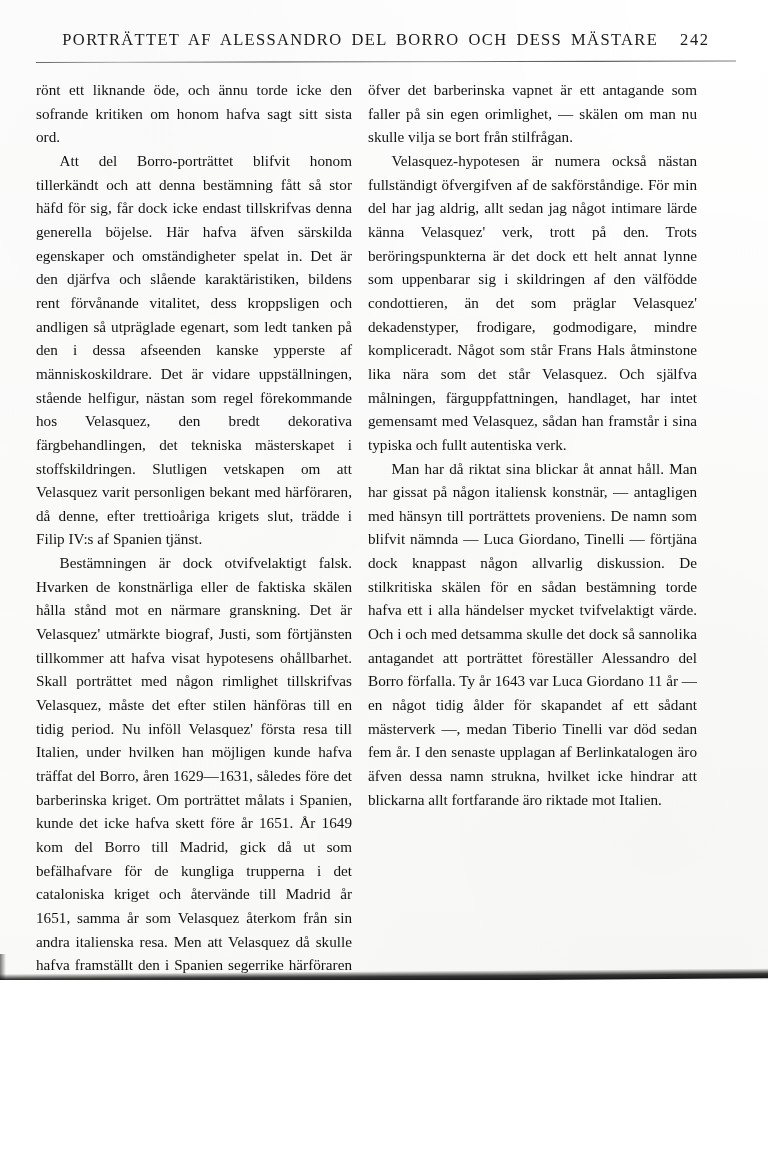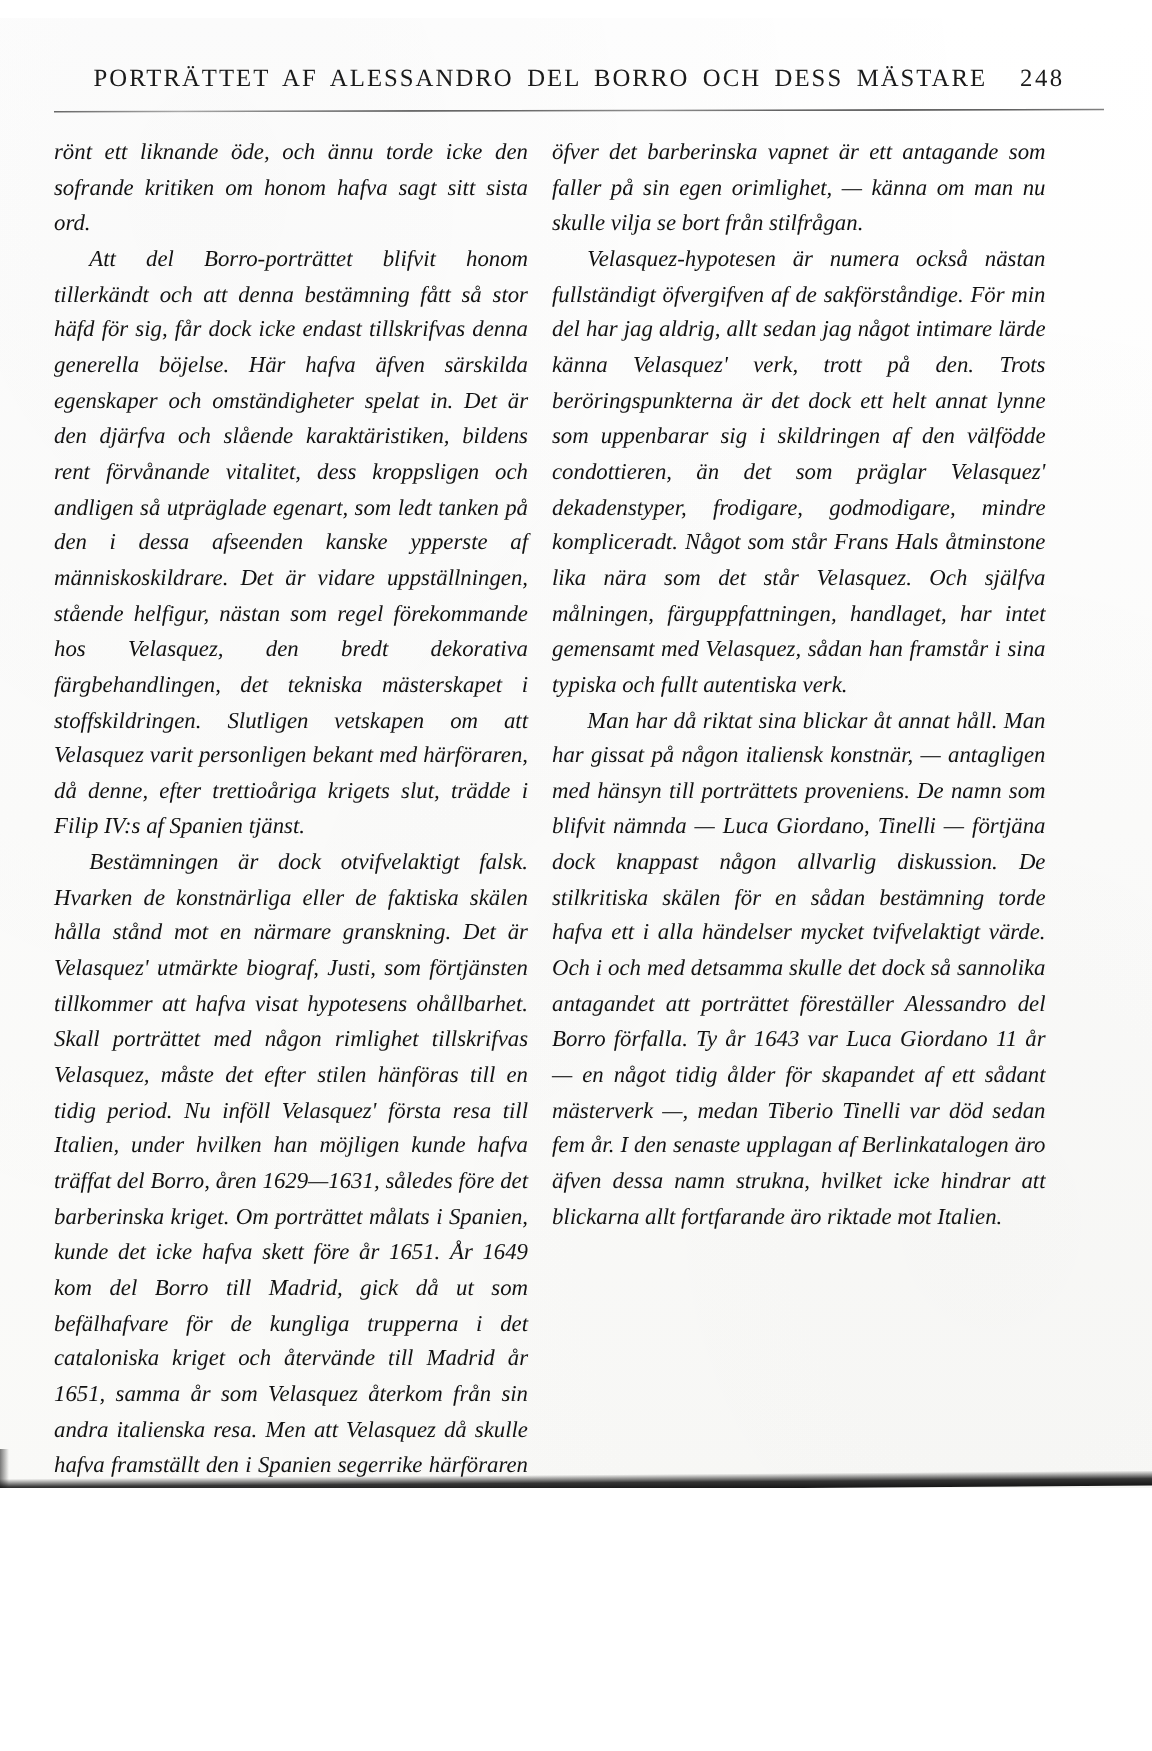--- a/index.html
+++ b/index.html
@@ -6,21 +6,21 @@
   html, body {
     margin: 0;
     padding: 0;
     background: #ffffff;
   }
 
   #page {
     position: relative;
     width: 768px;
     height: 980px;
-    margin: 12px auto;
+    margin: 0 auto;
     background: #e5e5e5;
     overflow: hidden;
     font-family: "Liberation Serif", "DejaVu Serif", serif;
     color: #121212;
     -webkit-font-smoothing: antialiased;
   }
 
   
   #paper-tone {
     position: absolute;
@@ -98,21 +98,20 @@
     text-align: justify;
     text-justify: inter-word;
     hyphens: none;
   }
 
   .column.right { width: 329px; }
 
   .para {
     margin: 0;
     text-indent: 0;
-    font-style: italic;
   }
 
   .para.indented { text-indent: 1.55em; }
 
   .para + .para { margin-top: 0; }
 
   
   .column { text-rendering: optimizeLegibility; }
 
   
@@ -141,36 +140,36 @@
 </head>
 <body>
 
 <div id="page">
 
   <div id="paper-tone"></div>
 
   <div id="header-block">
     <div id="running-head">
       <span id="running-title">PORTRÄTTET AF ALESSANDRO DEL BORRO OCH DESS MÄSTARE</span>
-      <span id="page-number">248</span>
+      <span id="page-number">242</span>
     </div>
   </div>
 
   <div id="header-rule"></div>
 
   <div id="body-columns">
 
     <div class="column left">
       <p class="para">rönt ett liknande öde, och ännu torde icke den sofrande kritiken om honom hafva sagt sitt sista ord.</p>
       <p class="para indented">Att del Borro-porträttet blifvit honom tillerkändt och att denna bestämning fått så stor häfd för sig, får dock icke endast tillskrifvas denna generella böjelse. Här hafva äfven särskilda egenskaper och omständigheter spelat in. Det är den djärfva och slående karaktäristiken, bildens rent förvånande vitalitet, dess kroppsligen och andligen så utpräglade egenart, som ledt tanken på den i dessa afseenden kanske ypperste af människoskildrare. Det är vidare uppställningen, stående helfigur, nästan som regel förekommande hos Velasquez, den bredt dekorativa färgbehandlingen, det tekniska mästerskapet i stoffskildringen. Slutligen vetskapen om att Velasquez varit personligen bekant med härföraren, då denne, efter trettioåriga krigets slut, trädde i Filip IV:s af Spanien tjänst.</p>
       <p class="para indented">Bestämningen är dock otvifvelaktigt falsk. Hvarken de konstnärliga eller de faktiska skälen hålla stånd mot en närmare granskning. Det är Velasquez' utmärkte biograf, Justi, som förtjänsten tillkommer att hafva visat hypotesens ohållbarhet. Skall porträttet med någon rimlighet tillskrifvas Velasquez, måste det efter stilen hänföras till en tidig period. Nu inföll Velasquez' första resa till Italien, under hvilken han möjligen kunde hafva träffat del Borro, åren 1629—1631, således före det barberinska kriget. Om porträttet målats i Spanien, kunde det icke hafva skett före år 1651. År 1649 kom del Borro till Madrid, gick då ut som befälhafvare för de kungliga trupperna i det cataloniska kriget och återvände till Madrid år 1651, samma år som Velasquez återkom från sin andra italienska resa. Men att Velasquez då skulle hafva framställt den i Spanien segerrike härföraren såsom triumferande</p>
     </div>
 
     <div class="column right">
-      <p class="para">öfver det barberinska vapnet är ett antagande som faller på sin egen orimlighet, — känna om man nu skulle vilja se bort från stilfrågan.</p>
+      <p class="para">öfver det barberinska vapnet är ett antagande som faller på sin egen orimlighet, — skälen om man nu skulle vilja se bort från stilfrågan.</p>
       <p class="para indented">Velasquez-hypotesen är numera också nästan fullständigt öfvergifven af de sakförståndige. För min del har jag aldrig, allt sedan jag något intimare lärde känna Velasquez' verk, trott på den. Trots beröringspunkterna är det dock ett helt annat lynne som uppenbarar sig i skildringen af den välfödde condottieren, än det som präglar Velasquez' dekadenstyper, frodigare, godmodigare, mindre kompliceradt. Något som står Frans Hals åtminstone lika nära som det står Velasquez. Och själfva målningen, färguppfattningen, handlaget, har intet gemensamt med Velasquez, sådan han framstår i sina typiska och fullt autentiska verk.</p>
       <p class="para indented">Man har då riktat sina blickar åt annat håll. Man har gissat på någon italiensk konstnär, — antagligen med hänsyn till porträttets proveniens. De namn som blifvit nämnda — Luca Giordano, Tinelli — förtjäna dock knappast någon allvarlig diskussion. De stilkritiska skälen för en sådan bestämning torde hafva ett i alla händelser mycket tvifvelaktigt värde. Och i och med detsamma skulle det dock så sannolika antagandet att porträttet föreställer Alessandro del Borro förfalla. Ty år 1643 var Luca Giordano 11 år — en något tidig ålder för skapandet af ett sådant mästerverk —, medan Tiberio Tinelli var död sedan fem år. I den senaste upplagan af Berlinkatalogen äro äfven dessa namn strukna, hvilket icke hindrar att blickarna allt fortfarande äro riktade mot Italien.</p>
     </div>
 
   </div>
 
   <div id="scan-edge"></div>
   <div id="scan-edge-left"></div>
 
 </div>

